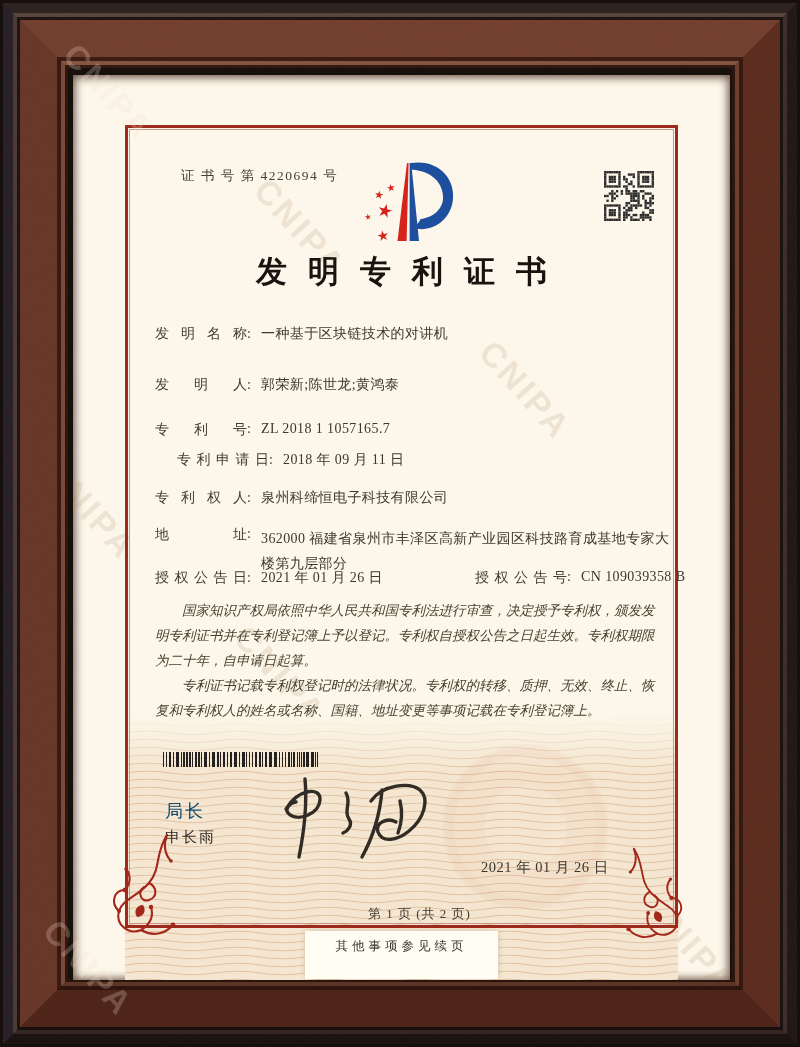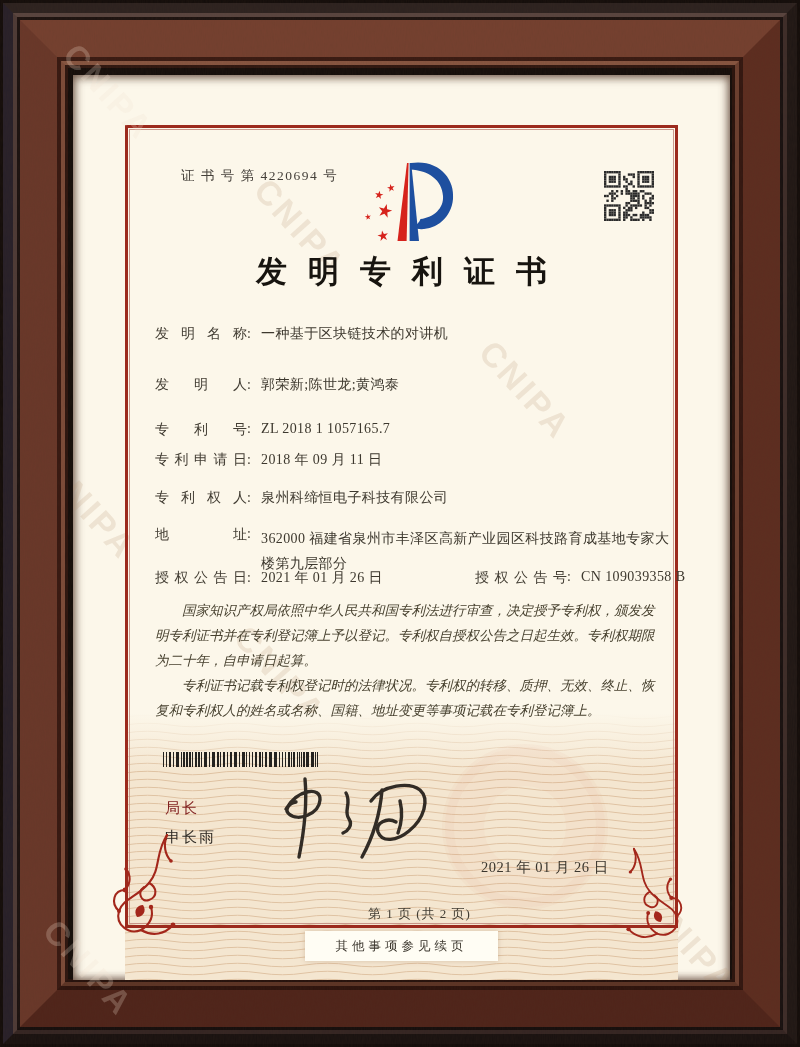--- a/index.html
+++ b/index.html
@@ -62,31 +62,31 @@
   .paras { left:82px; top:523px; width:508px; z-index:6; font-style:italic;
            font-size:13.5px; line-height:25px; color:#47412f; }
   .paras p { text-indent:2em; }
 
   .barcode { left:90px; top:677px; z-index:6; }
 
   .seal { left:372px; top:672px; width:160px; height:160px; border-radius:50%;
           border:9px solid rgba(210,95,75,.07); z-index:1;
           box-shadow:0 0 0 3px rgba(210,95,75,.04), inset 0 0 0 30px rgba(210,95,75,.03); }
 
-  .sig-title { left:92px; top:724px; font-size:15px; letter-spacing:2px; color:#7f1d1d;
+  .sig-title { left:92px; top:724px; font-size:18px; letter-spacing:2px; color:#0c4a6e;
                font-family:"Liberation Sans","DejaVu Sans",sans-serif; z-index:6; }
   .sig-name  { left:92px; top:753px; font-size:15px; letter-spacing:2px; color:#2e2923;
                font-family:"Liberation Sans","DejaVu Sans",sans-serif; z-index:6; }
   .sig-script { left:185px; top:698px; z-index:6; }
   .sig-date { left:408px; top:783px; font-size:14.5px; color:#3b362d; letter-spacing:.5px; z-index:6; }
 
   .page-info { left:52px; top:830px; width:553px; text-align:center; font-size:13px;
                color:#413c32; letter-spacing:1px; z-index:6;padding-left:36px; }
 
-  .footer-box { left:232px; top:856px; width:193px; height:30px; background:#fffdf4;
+  .footer-box { left:232px; top:856px; width:193px; height:48px; background:#fffdf4;
                 box-shadow:0 0 5px rgba(150,110,80,.30); z-index:6; text-align:center;
                 line-height:30px; font-size:12.5px; letter-spacing:4px; color:#3a352c; }
 
   .orn { position:absolute; z-index:7; }
   .orn-left { left:30px; top:758px; }
   .orn-right { left:548px; top:772px; transform:scaleX(-1); }
 </style>
 </head>
 <body>
 
@@ -383,21 +383,21 @@
 
   <div class="abs row" style="top:250px;">
     <span class="flabel">发明名称</span><span class="fcolon">:</span><span class="fval">一种基于区块链技术的对讲机</span>
   </div>
   <div class="abs row" style="top:301px;">
     <span class="flabel">发明人</span><span class="fcolon">:</span><span class="fval">郭荣新;陈世龙;黄鸿泰</span>
   </div>
   <div class="abs row" style="top:346px;">
     <span class="flabel">专利号</span><span class="fcolon">:</span><span class="fval">ZL 2018 1 1057165.7</span>
   </div>
-  <div class="abs row" style="top:376px;">
+  <div class="abs row" style="top:376px;margin-left:22px;">
     <span class="flabel">专利申请日</span><span class="fcolon">:</span><span class="fval">2018 年 09 月 11 日</span>
   </div>
   <div class="abs row" style="top:414px;">
     <span class="flabel">专利权人</span><span class="fcolon">:</span><span class="fval">泉州科缔恒电子科技有限公司</span>
   </div>
   <div class="abs row" style="top:451px;">
     <span class="flabel">地址</span><span class="fcolon">:</span><span class="fval fval-wrap">362000 福建省泉州市丰泽区高新产业园区科技路育成基地专家大楼第九层部分</span>
   </div>
   <div class="abs row" style="top:494px;">
     <span class="flabel">授权公告日</span><span class="fcolon">:</span><span class="fval">2021 年 01 月 26 日</span>

